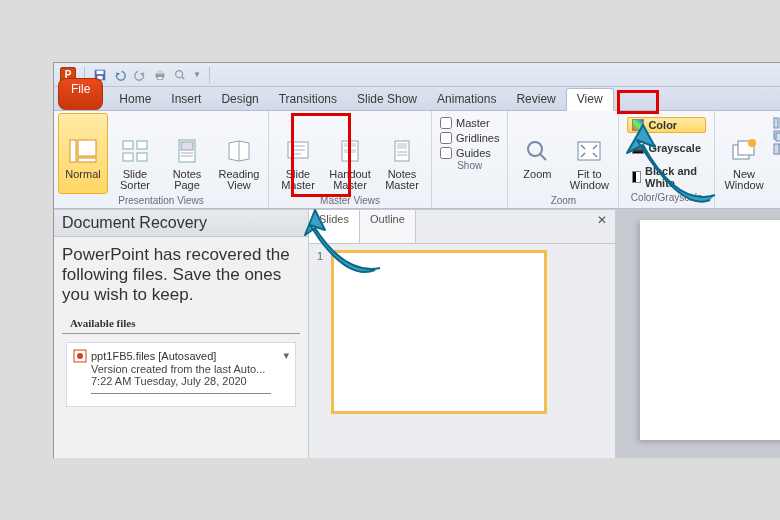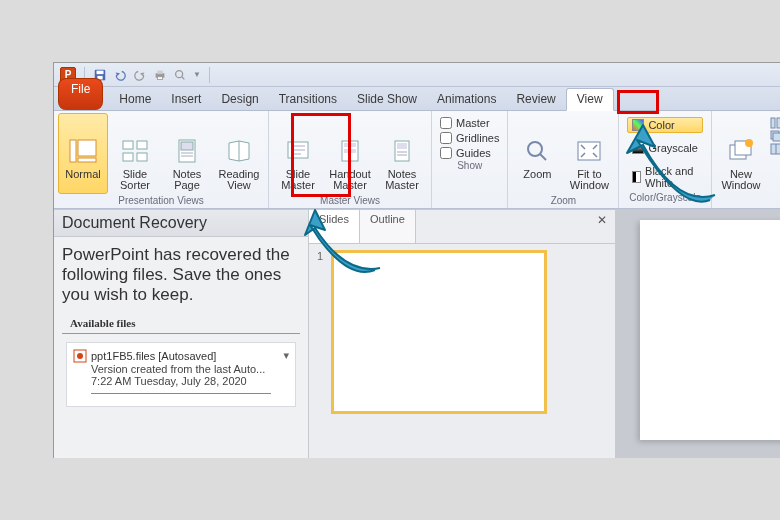--- a/index.html
+++ b/index.html
@@ -19,21 +19,21 @@
   .btn-large { display: flex; flex-direction: column; align-items: center; justify-content: flex-end; padding: 2px 3px; gap: 2px; font-size: 11px; color: #333; text-align: center; cursor: pointer; border: 1px solid transparent; border-radius: 3px; }
   .btn-large.active { border: 1px solid #e8b330; background: linear-gradient(#ffeaa6, #ffd767); }
   .btn-large .ico { width: 32px; height: 32px; display: flex; align-items: center; justify-content: center; }
   .btn-large .ico svg { width: 28px; height: 24px; }
   .btn-large .lbl { line-height: 11px; min-height: 22px; white-space: pre-line; width: 42px; }
   .check-list { display: flex; flex-direction: column; gap: 3px; padding: 4px 4px 0; font-size: 11px; color: #333; }
   .check-list label { display: flex; align-items: center; gap: 4px; cursor: pointer; }
   .check-list input { width: 12px; height: 12px; }
   .btn-row { display: flex; align-items: center; gap: 4px; font-size: 11px; color: #333; padding: 1px 4px; border: 1px solid transparent; border-radius: 2px; cursor: pointer; }
   .btn-row.active { border: 1px solid #e8b330; background: linear-gradient(#ffeaa6, #ffd767); }
-  .color-stack { display: flex; flex-direction: column; gap: 7px; padding: 4px 4px 0; }
+  .color-stack { display: flex; flex-direction: column; gap: 7px; padding: 4px 4px 0; font-weight: bold; }
   .swatch { width: 12px; height: 12px; border: 1px solid #888; }
   .win-stack { display: flex; flex-direction: column; gap: 1px; padding: 4px 2px 0; font-size: 10px; color: #333; }
   .win-stack .row { display: flex; align-items: center; gap: 3px; cursor: pointer; }
   .win-stack svg { width: 12px; height: 12px; }
   .workspace { display: flex; height: calc(100% - 24px - 24px - 98px); }
   .recovery { width: 255px; background: #f0f1f3; border-right: 1px solid #c6c9ce; border-top: 1px solid #c6c9ce; padding: 0; font-size: 12px; color: #333; }
   .recovery h3 { font-size: 16px; font-weight: normal; background: linear-gradient(#e7e9ed, #dcdfe5); padding: 4px 8px; border-bottom: 1px solid #c6c9ce; }
   .recovery .msg { padding: 8px; font-size: 17px; }
   .recovery .sub { padding: 4px 8px; font-size: 11px; font-weight: bold; border-bottom: 1px solid #999; margin: 0 8px; font-family: Liberation Serif, serif; }
   .recovery .file { margin: 8px 12px; padding: 6px; border: 1px solid #d8dadf; background: #fff; font-size: 11px; position: relative; }

